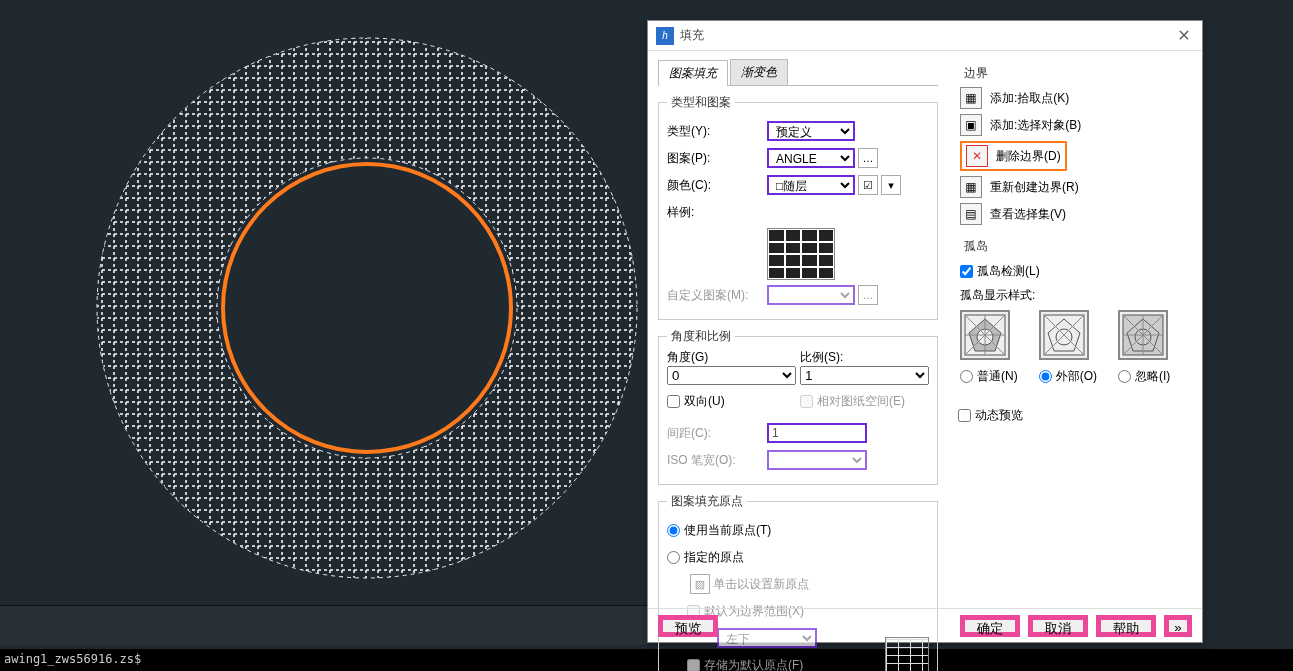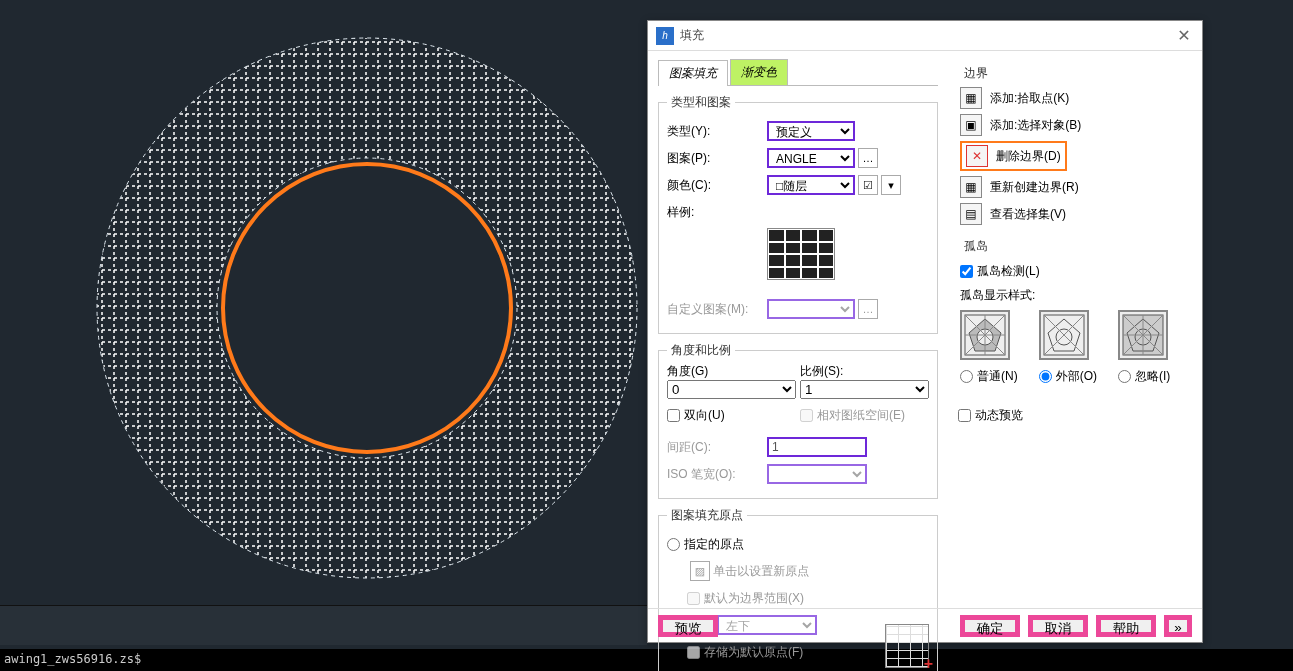--- a/index.html
+++ b/index.html
@@ -19,21 +19,21 @@
 .titlebar .icon-box { width: 18px; height: 18px; background: #2a6fc9; color: #fff; font-size: 10px; display: inline-flex; align-items: center; justify-content: center; margin-right: 6px; font-style: italic; }
 .titlebar .title { flex: 1; color: #444; }
 .titlebar .close { color: #666; font-size: 16px; width: 20px; text-align: center; cursor: pointer; }
 
 .body { display: flex; height: 558px; }
 .left { width: 300px; padding: 8px 10px; }
 .right { flex: 1; padding: 8px 10px; position: relative; }
 
 
 .tabs { display: flex; border-bottom: 1px solid #bbb; font-style: italic; }
-.tab { padding: 4px 10px; background: #bef264; border: 1px solid #bbb; border-bottom: none; margin-right: 2px; cursor: pointer; }
+.tab { padding: 4px 10px; background: #e5e5e5; border: 1px solid #bbb; border-bottom: none; margin-right: 2px; cursor: pointer; }
 .tab.active { background: #fff; position: relative; top: 1px; }
 
 fieldset { border: 1px solid #ccc; margin: 8px 0; padding: 4px 8px 8px; }
 legend { padding: 0 4px; color: #333; }
 fieldset.noborder { border: none; padding: 0 0 0 2px; margin-top: 6px; }
 
 .row { display: flex; align-items: center; margin: 5px 0; min-height: 22px; }
 .row label { display: inline-block; }
 .lbl-left { width: 100px; } 
 .row input[type=text], .row select { border: 2px solid #6d28d9; height: 20px; padding: 1px 3px; font-size: 12px; background:#fff; }
@@ -138,21 +138,21 @@
             <div></div>
           <div></div>
             <div></div>
             <div></div>
             <div></div>
             <div></div>
             <div></div>
             <div></div>
             <div></div>
         </div>
-        <div class="row disabled" style="margin-top:18px">
+        <div class="row disabled" style="margin-top:4px">
             <label class="lbl-left">自定义图案(M):</label>
           <select disabled="" style="width:88px"></select>
           <span class="sq">…</span>
           </div>
       </fieldset>
 
       <fieldset>
         <legend>角度和比例</legend>
         <div class="two-col">
           <div>
@@ -177,20 +177,24 @@
           <input type="text" disabled="" style="width: 100px;" value="1">
           </div>
         <div class="row disabled">
             <label class="lbl-left">ISO 笔宽(O):</label>
           <select disabled="" style="width:100px"></select>
           </div>
       </fieldset>
 
       <fieldset style="position:relative">
         <legend>图案填充原点</legend>
+        <div class="row">
+            <input type="radio" name="orig" checked="" style="">
+            <label>使用当前原点(T)</label>
+          </div>
         <div class="row">
             <input type="radio" name="orig" style="">
             <label>指定的原点</label>
           </div>
         <div class="row indent disabled"><span class="sq">▨</span>&nbsp;<label>单击以设置新原点</label></div>
         <div class="row indent disabled">
             <input type="checkbox" disabled="" style="">
             <label>默认为边界范围(X)</label>
           </div>
         <div class="row indent disabled" style="margin-left:50px">

